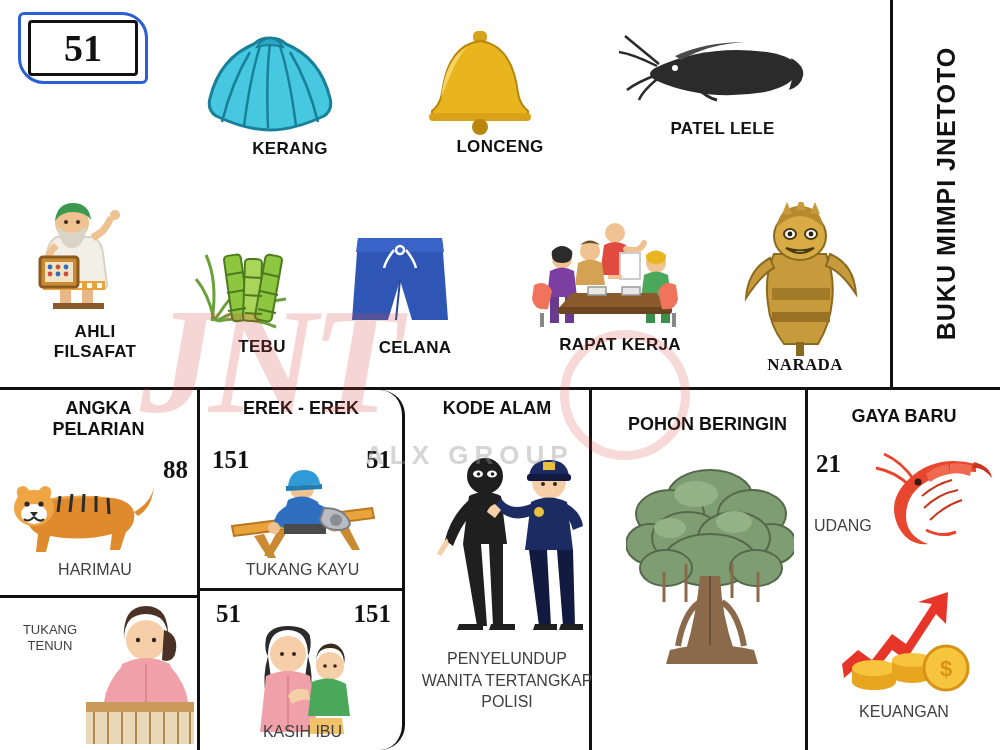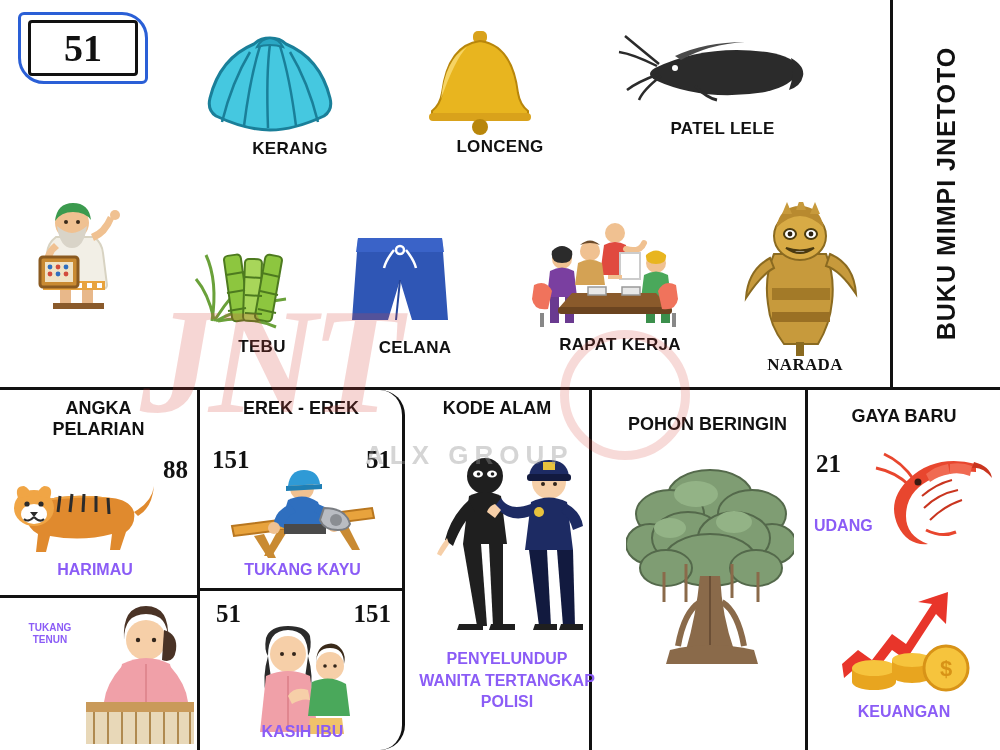--- a/index.html
+++ b/index.html
@@ -142,26 +142,26 @@
     border-top: 3px solid #111;
   }
   .num {
     font-family: "Liberation Serif", serif;
     font-size: 25px;
     font-weight: bold;
     color: #111;
   }
   .lbl {
     font-size: 16px;
-    font-weight: bold;
-    color: #8b5cf6;
+    font-weight: normal;
+    color: #404040;
     text-align: center;
     line-height: 1.2;
   }
-  .lbl-sm { font-size: 10px; }
+  .lbl-sm { font-size: 13px; }
 
   svg { display: block; }
 </style>
 </head>
 <body>
 
 <div id="page">
 
   <div class="wm">
     <div class="wm-text">JNT</div>
@@ -211,20 +211,22 @@
           <rect x="20" y="62" width="38" height="30" rx="3" fill="#c98a32" stroke="#8a5a20" stroke-width="3"></rect>
           <rect x="25" y="67" width="28" height="20" fill="#f0e3c6"></rect>
           <circle cx="30" cy="72" r="2.4" fill="#2f6fbf"></circle>
             <circle cx="38" cy="72" r="2.4" fill="#d24b3d"></circle>
             <circle cx="46" cy="72" r="2.4" fill="#2f6fbf"></circle>
           <circle cx="30" cy="79" r="2.4" fill="#d24b3d"></circle>
             <circle cx="38" cy="79" r="2.4" fill="#2f6fbf"></circle>
             <circle cx="46" cy="79" r="2.4" fill="#d24b3d"></circle>
         </svg>
       </div>
+      <div class="cap" style="white-space:pre-line; margin-top:2px;">AHLI
+FILSAFAT</div>
     </div>
 
     <div class="cell" style="left:200px; top:30px; width:180px;">
       <div class="art">
         <svg width="140" height="105" viewBox="0 0 140 105">
           <path d="M70 8 q-10 0 -16 6 q-34 14 -44 54 q-3 12 6 18 q30 14 54 14 q24 0 54 -14 q9 -6 6 -18 q-10 -40 -44 -54 q-6 -6 -16 -6 z" fill="#45c8e0" stroke="#1a7f99" stroke-width="3"></path>
           <path d="M70 14 q-4 30 -2 84" stroke="#1a7f99" stroke-width="2.5" fill="none"></path>
           <path d="M60 16 q-10 32 -16 80" stroke="#1a7f99" stroke-width="2.5" fill="none"></path>
           <path d="M50 22 q-18 30 -28 70" stroke="#1a7f99" stroke-width="2.5" fill="none"></path>
           <path d="M80 16 q10 32 16 80" stroke="#1a7f99" stroke-width="2.5" fill="none"></path>

